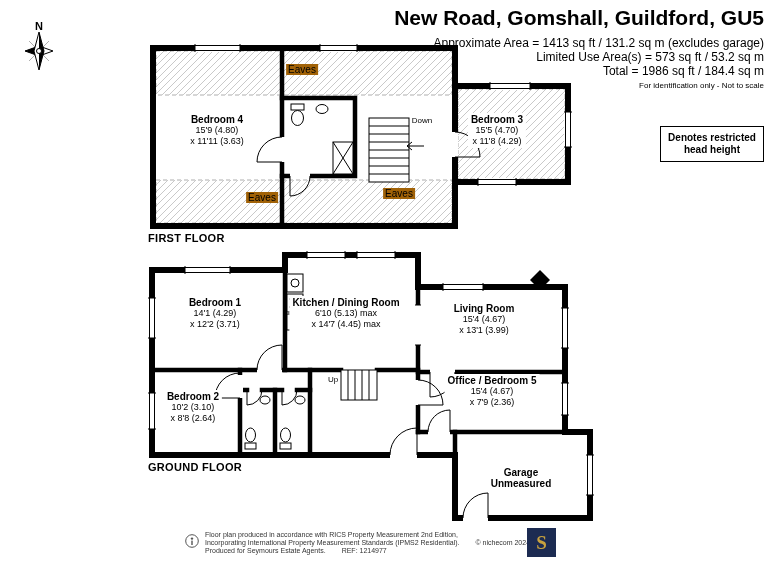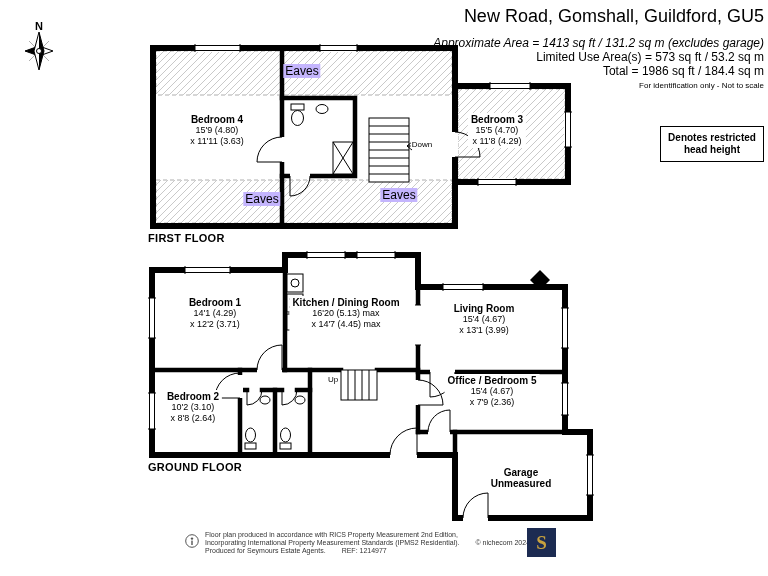--- a/index.html
+++ b/index.html
@@ -4,33 +4,33 @@
 <style>
   html,body{margin:0;padding:0;}
   body{width:768px;height:576px;background:#fff;position:relative;overflow:hidden;
        font-family:"Liberation Sans",sans-serif;color:#000;}
   .plan{position:absolute;}
   .wall{stroke:#000;stroke-width:6;fill:none;stroke-linecap:square;}
   .iwall{stroke:#000;stroke-width:4.5;fill:none;stroke-linecap:square;}
   .thin{stroke:#000;stroke-width:1;fill:none;}
   .hatch{fill:url(#hatch);stroke:#9b9b9b;stroke-width:0.8;stroke-dasharray:4 3;}
   .hdr{position:absolute;right:4px;text-align:right;white-space:nowrap;}
-  .title{top:6px;font-size:18px;font-weight:normal;}
-  .hline1{top:36px;font-size:12px;font-style:italic;}
+  .title{top:6px;font-size:21px;font-weight:bold;}
+  .hline1{top:36px;font-size:12px;}
   .hline2{top:50px;font-size:12px;}
   .hline3{top:64px;font-size:12px;}
   .hnote{top:81px;font-size:8px;padding-left:12px;}
   .legend-box{position:absolute;top:98px;right:4px;width:96px;border:1.5px solid #000;
       background:#fff;font-size:10px;font-weight:bold;text-align:center;padding:5px 3px;line-height:12px;margin-top:28px;}
   .room-label{position:absolute;transform:translateX(-50%);text-align:center;background:#fff;
       padding:1px 3px;line-height:11px;white-space:nowrap;}
   .rname{font-size:10px;font-weight:bold;}
   .rdim{font-size:9px;}
   .garage-label .rdim{font-weight:bold;font-size:10px;}
-  .small-label{position:absolute;transform:translateX(-50%);font-size:12px;background:#c4b5fd;
+  .small-label{position:absolute;transform:translateX(-50%);font-size:10px;background:#a16207;
       padding:0 2px;white-space:nowrap;}
   .tiny-label{position:absolute;transform:translateX(-50%);font-size:8px;background:#fff;
       padding:0 1px;white-space:nowrap;}
   .floor-label{position:absolute;font-size:11px;font-weight:bold;letter-spacing:0.3px;}
   .compass{position:absolute;left:15px;top:20px;width:48px;text-align:center;}
   .compass-n{font-size:11px;font-weight:bold;line-height:12px;}
   .footer-text{position:absolute;left:205px;top:531px;font-size:7px;line-height:7.8px;color:#333;white-space:nowrap;}
   .footer-text .sep{margin-left:16px;}
   .cert-icon{position:absolute;left:184px;top:533px;}
   .logo{position:absolute;left:527px;top:528px;width:29px;height:29px;background:#1c2b52;
@@ -253,31 +253,31 @@
   <div class="rdim">x 11'11 (3.63)</div>
 </div>
 <div class="room-label" style="left:497px;top:113px">
   <div class="rname">Bedroom 3</div>
   <div class="rdim">15'5 (4.70)</div>
   <div class="rdim">x 11'8 (4.29)</div>
 </div>
 <div class="small-label" style="left:302px;top:64px">Eaves</div>
 <div class="small-label" style="left:262px;top:192px">Eaves</div>
 <div class="small-label" style="left:399px;top:188px">Eaves</div>
-<div class="tiny-label" style="left:422px;top:140px">Down</div>
+<div class="tiny-label" style="left:422px;top:116px">Down</div>
 <div class="floor-label" style="left:148px;top:232px">FIRST FLOOR</div>
 
 <div class="room-label" style="left:215px;top:296px">
   <div class="rname">Bedroom 1</div>
   <div class="rdim">14'1 (4.29)</div>
   <div class="rdim">x 12'2 (3.71)</div>
 </div>
 <div class="room-label" style="left:346px;top:296px">
   <div class="rname">Kitchen / Dining Room</div>
-  <div class="rdim">16'20 (5.13) max</div>
+  <div class="rdim">6'10 (5.13) max</div>
   <div class="rdim">x 14'7 (4.45) max</div>
 </div>
 <div class="room-label" style="left:484px;top:302px">
   <div class="rname">Living Room</div>
   <div class="rdim">15'4 (4.67)</div>
   <div class="rdim">x 13'1 (3.99)</div>
 </div>
 <div class="room-label" style="left:193px;top:390px">
   <div class="rname">Bedroom 2</div>
   <div class="rdim">10'2 (3.10)</div>

